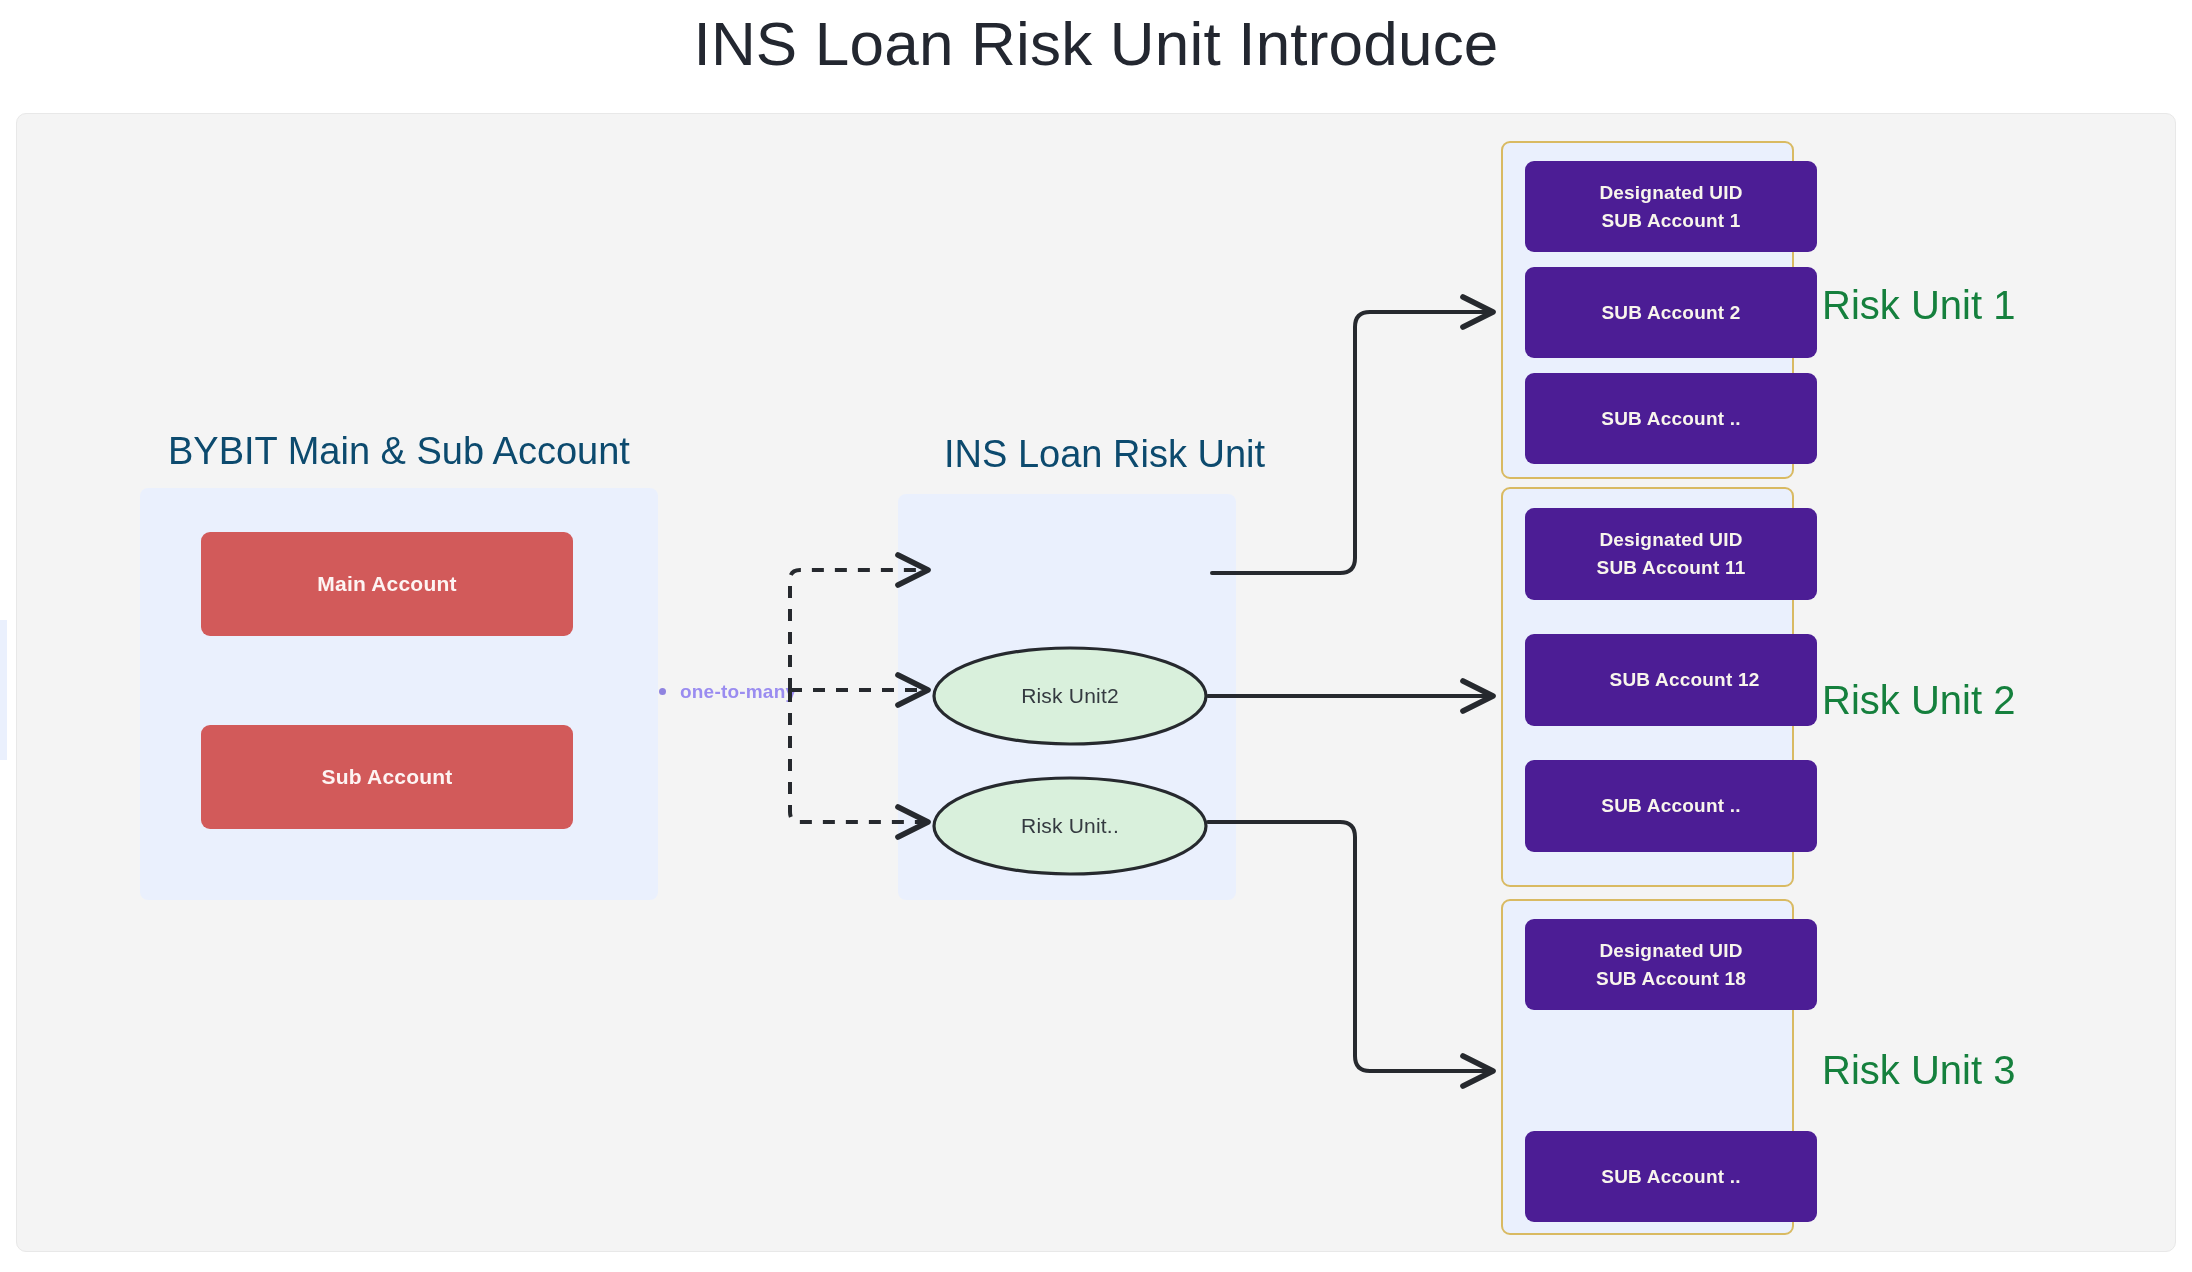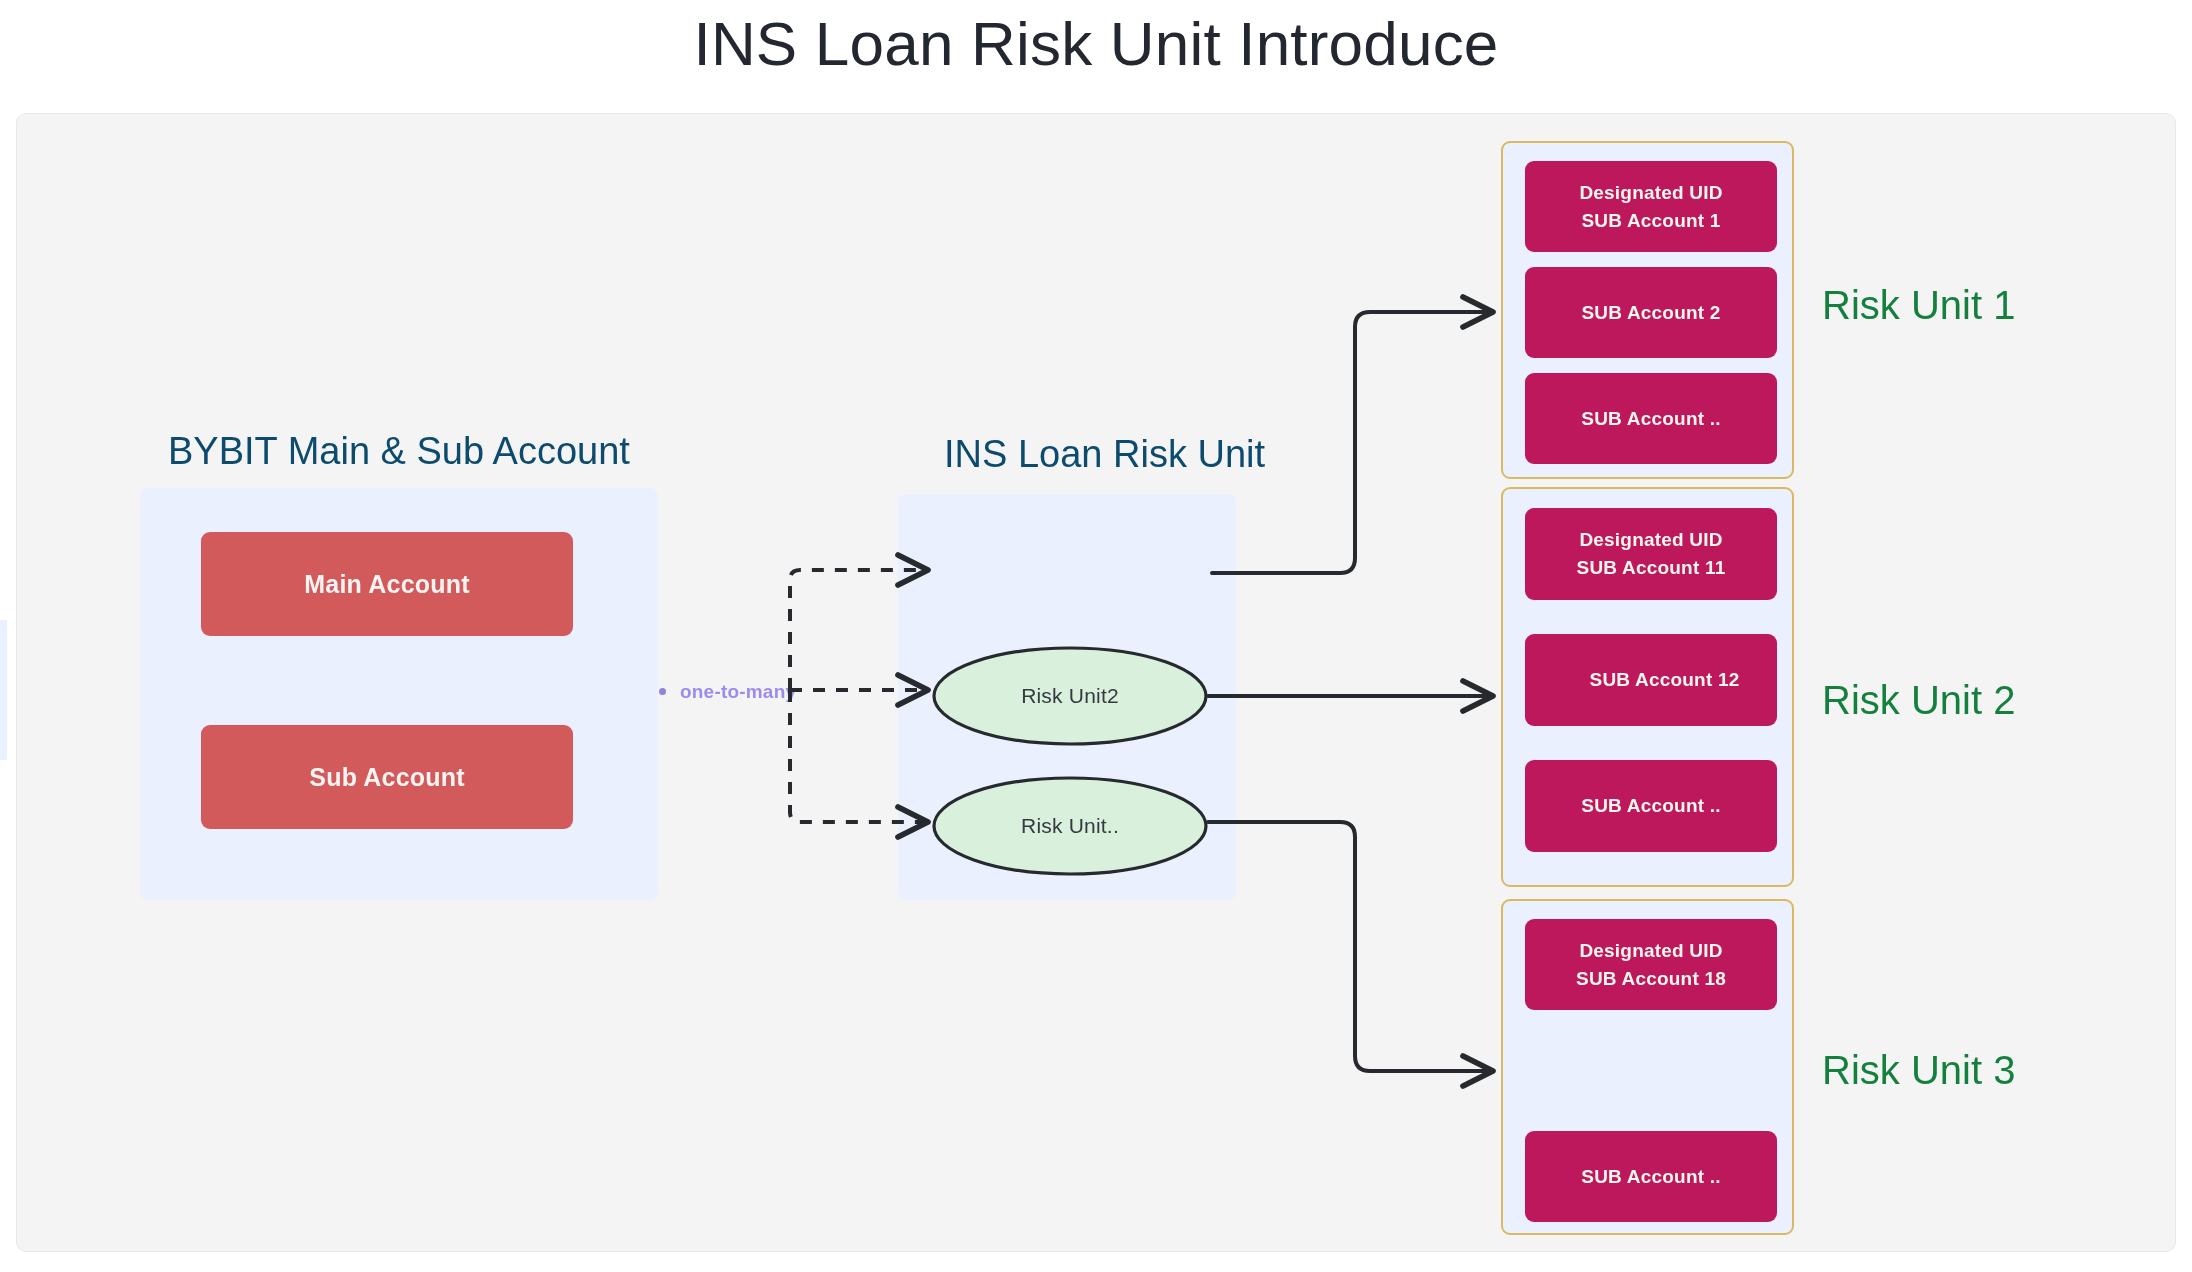--- a/index.html
+++ b/index.html
@@ -53,21 +53,21 @@
   }
   #panel-accounts { left: 140px; top: 488px; width: 518px; height: 412px; }
   #panel-units    { left: 898px; top: 494px; width: 338px; height: 406px; }
 
   
   .box-red {
     position: absolute;
     background: #d25a5a;
     border-radius: 9px;
     display: flex; align-items: center; justify-content: center;
-    color: #fdf4f3; font-size: 25px; font-weight: 700;
+    color: #fdf4f3; font-size: 21px; font-weight: 700;
     letter-spacing: 0.2px;
   }
   #box-main { left: 201px; top: 532px; width: 372px; height: 104px; }
   #box-sub  { left: 201px; top: 725px; width: 372px; height: 104px; }
 
   
   .ellipse-wrap { position: absolute; }
   .ellipse-wrap svg { display: block; overflow: visible; }
   .ellipse-label {
     position: absolute; left: 0; top: 0; width: 100%; height: 100%;
@@ -85,22 +85,22 @@
     background: #eaf0fd;
     border: 2px solid #d9ba62;
     border-radius: 9px;
   }
   #unit-card-1 { left: 1501px; top: 141px; width: 293px; height: 338px; }
   #unit-card-2 { left: 1501px; top: 487px; width: 293px; height: 400px; }
   #unit-card-3 { left: 1501px; top: 899px; width: 293px; height: 336px; }
 
   .box-gold {
     position: absolute; left: 22px;
-    width: 252px;
-    background: #be185d;
+    width: 292px;
+    background: #4c1d95;
     border-radius: 9px;
     display: flex; flex-direction: column;
     align-items: center; justify-content: center;
     color: #f8f5ec; font-size: 19px; font-weight: 700;
     text-align: center; line-height: 28px; letter-spacing: 0.2px;
   }
   .gold-a { top: 18px;  height: 91px; }
   .gold-b { top: 124px; height: 91px; }
   .gold-c { top: 230px; height: 91px; }
   #unit-card-2 .gold-a { top: 19px;  height: 92px; }

